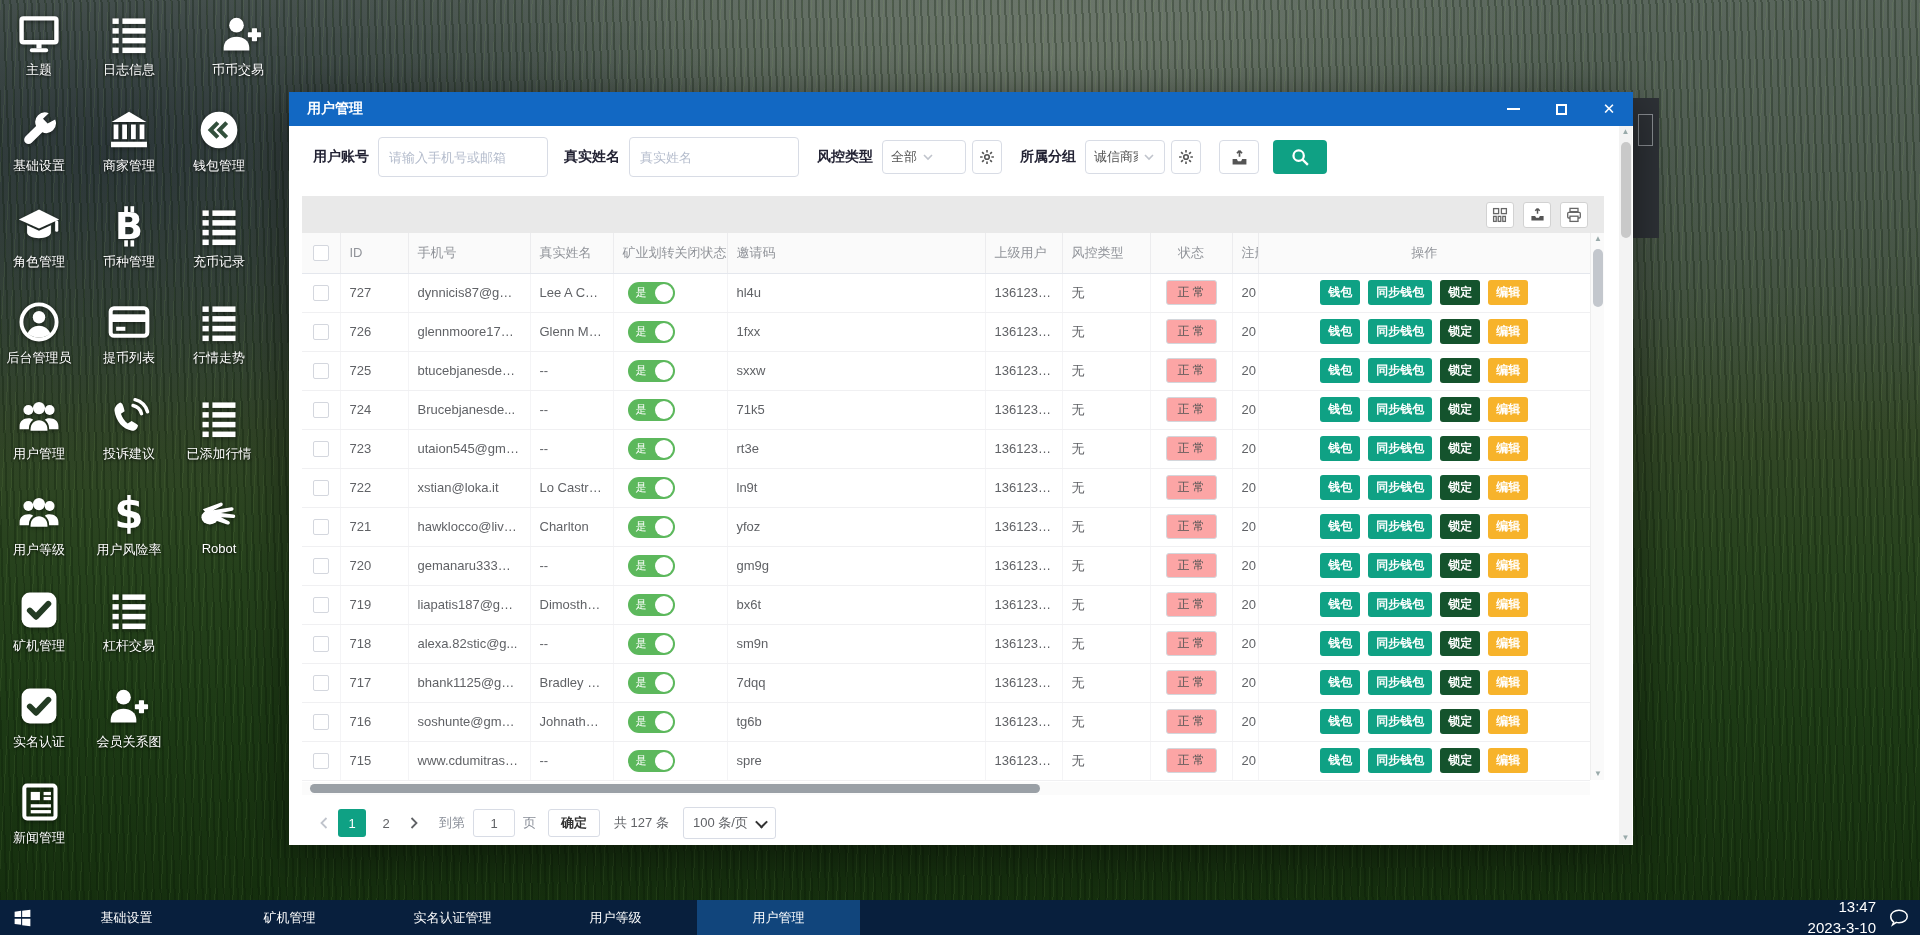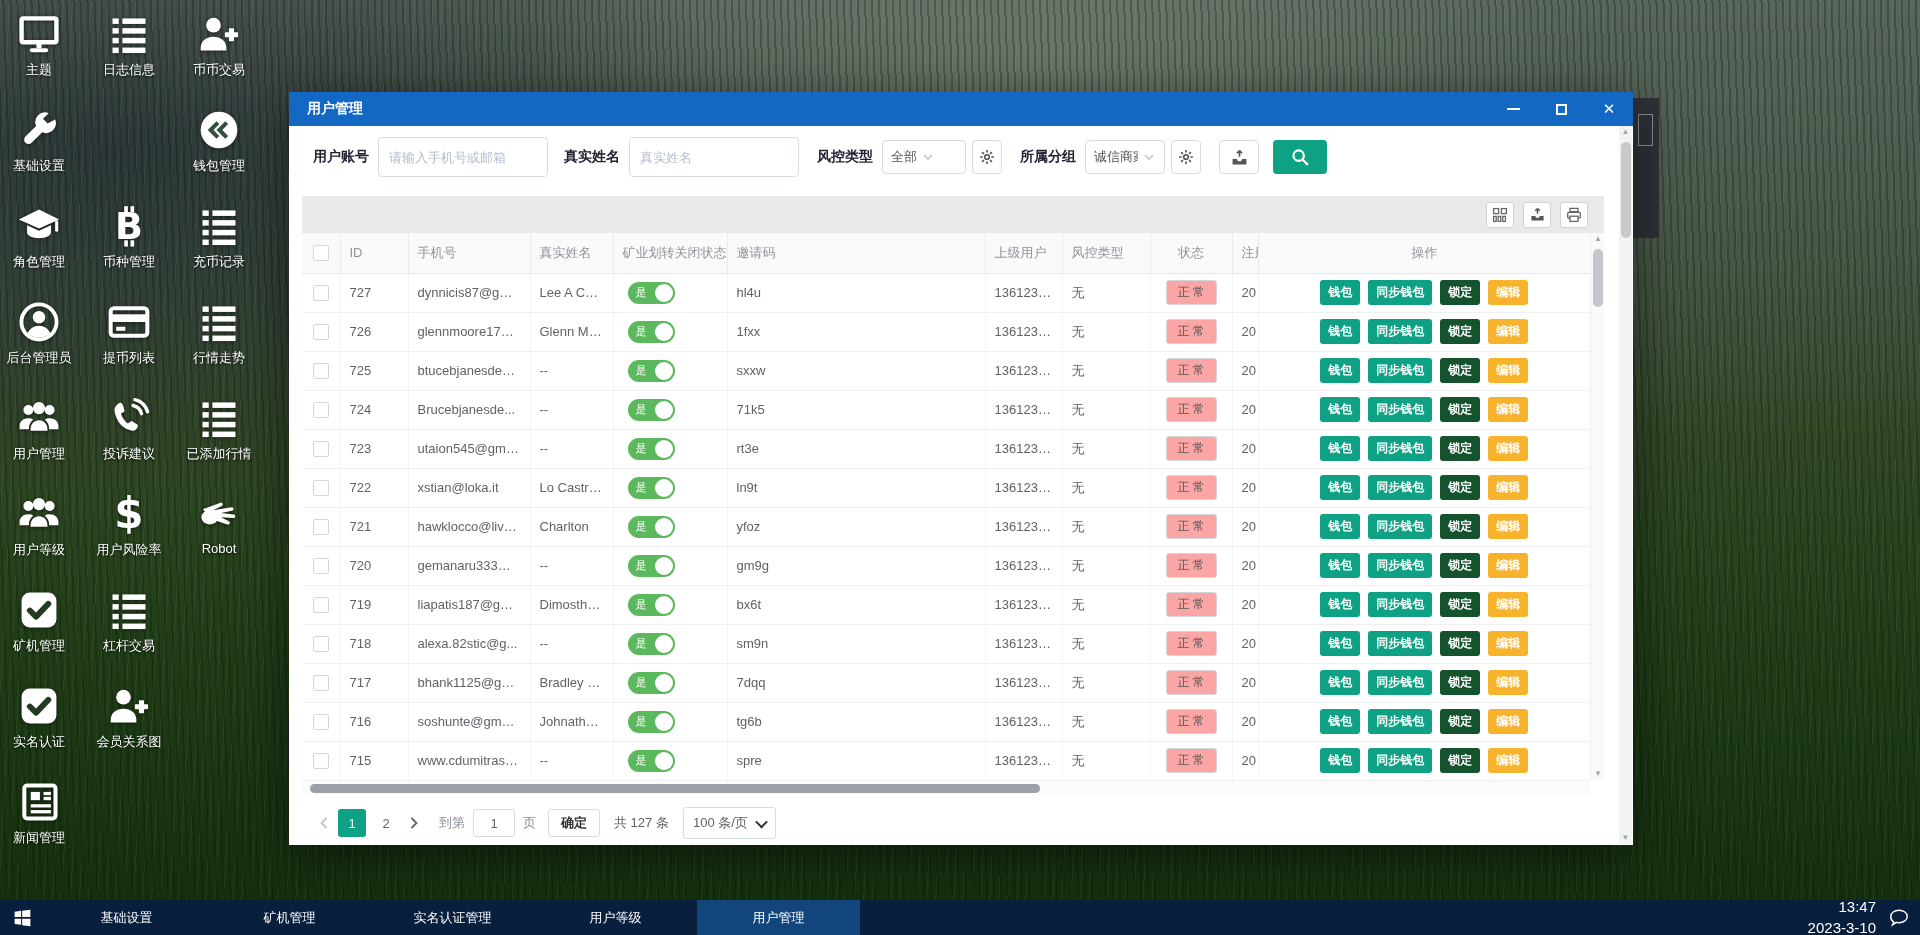--- a/index.html
+++ b/index.html
@@ -270,31 +270,37 @@
           <use href="#monitor"></use>
         </svg>
                  <span class="dlabel">主题</span>
       </div>
       <div class="dcell" style="grid-area: 1 / 2;">
         <svg>
           <use href="#list"></use>
         </svg>
                  <span class="dlabel">日志信息</span>
       </div>
-      <div class="dcell" style="grid-area: 1 / 3;">
+      <div class="dcell" style="grid-area: 1 / 3; align-items: flex-end;">
         <svg>
           <use href="#person-plus"></use>
         </svg>
                  <span class="dlabel">币币交易</span>
       </div>
       <div class="dcell" style="grid-area: 2 / 1;">
         <svg>
           <use href="#wrench"></use>
         </svg>
                  <span class="dlabel">基础设置</span>
+      </div>
+      <div class="dcell" style="grid-area: 2 / 2;">
+        <svg>
+          <use href="#bank"></use>
+        </svg>
+                 <span class="dlabel">商家管理</span>
       </div>
       <div class="dcell" style="grid-area: 2 / 3;">
         <svg>
           <use href="#wallet"></use>
         </svg>
                  <span class="dlabel">钱包管理</span>
       </div>
       <div class="dcell" style="grid-area: 3 / 1;">
         <svg>
           <use href="#grad-cap"></use>

